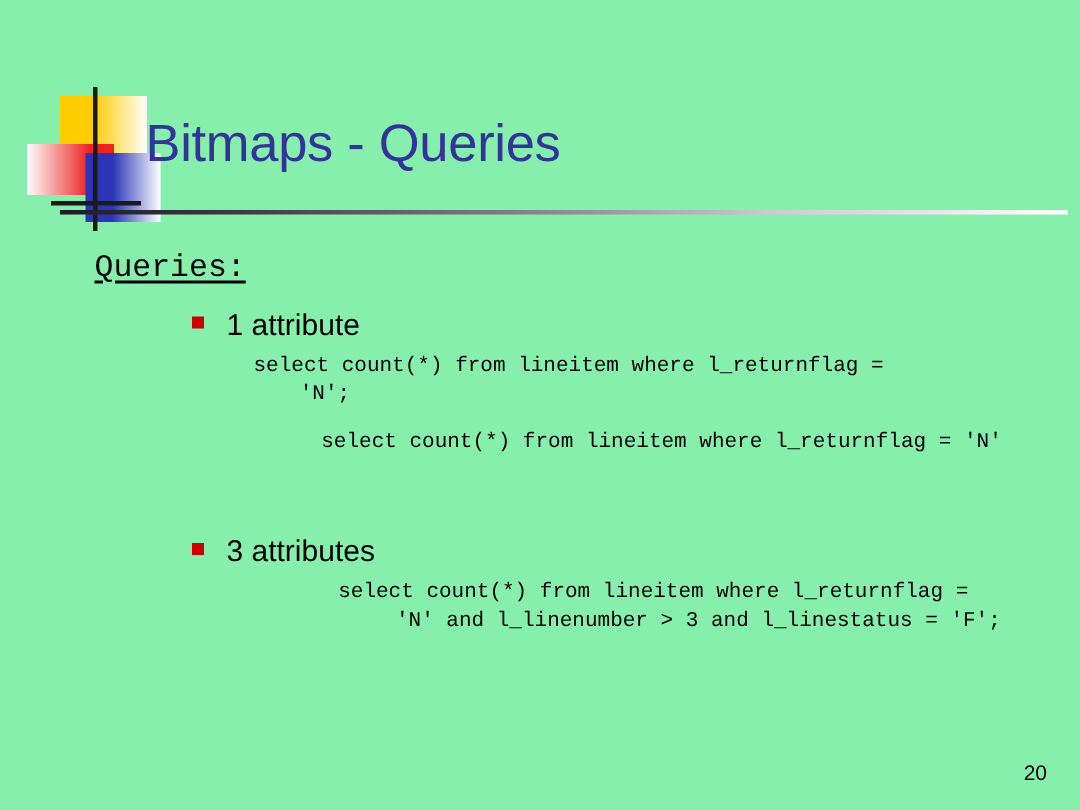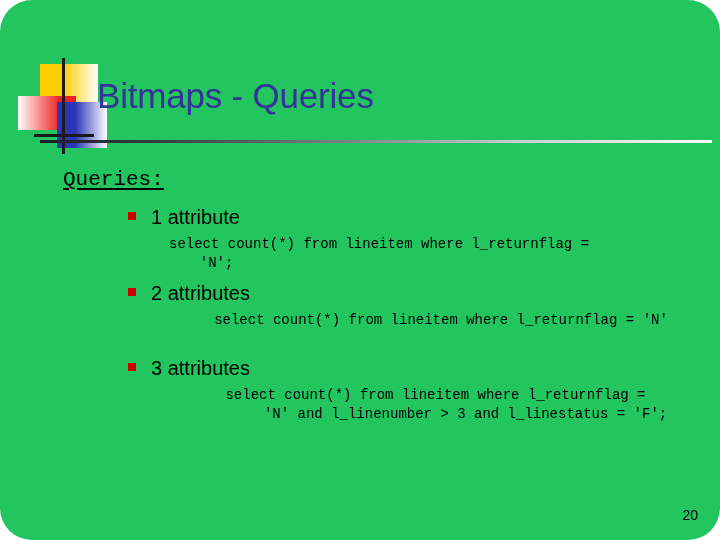--- a/index.html
+++ b/index.html
@@ -12,22 +12,21 @@
     height: 540px;
     position: relative;
     overflow: hidden;
     font-family: "Liberation Sans", sans-serif;
     -webkit-font-smoothing: antialiased;
   }
 
   .slide {
     position: absolute;
     inset: 0;
-    background: #22c55e;
-    border-radius: 32px;
+    background: #86efac;
   }
 
   
   .logo {
     position: absolute;
     left: 18px;
     top: 58px;
     width: 92px;
     height: 96px;
   }
@@ -200,24 +199,20 @@
 
     <div class="blk blk-1">
       <div class="bullet-row">
         <span class="bullet-mark"></span>
         <span class="bullet-label">1 attribute</span>
       </div>
       <div class="code code-1"><span class="l1">select count(*) from lineitem where l_returnflag =</span><span class="l2">'N';</span></div>
     </div>
 
     <div class="blk blk-2">
-      <div class="bullet-row">
-        <span class="bullet-mark"></span>
-        <span class="bullet-label">2 attributes</span>
-      </div>
       <div class="code code-2"><span class="l1">select count(*) from lineitem where l_returnflag = 'N'</span></div>
     </div>
 
     <div class="blk blk-3">
       <div class="bullet-row">
         <span class="bullet-mark"></span>
         <span class="bullet-label">3 attributes</span>
       </div>
       <div class="code code-3"><span class="l1">select count(*) from lineitem where l_returnflag =</span><span class="l2">'N' and l_linenumber &gt; 3 and l_linestatus = 'F';</span></div>
     </div>

